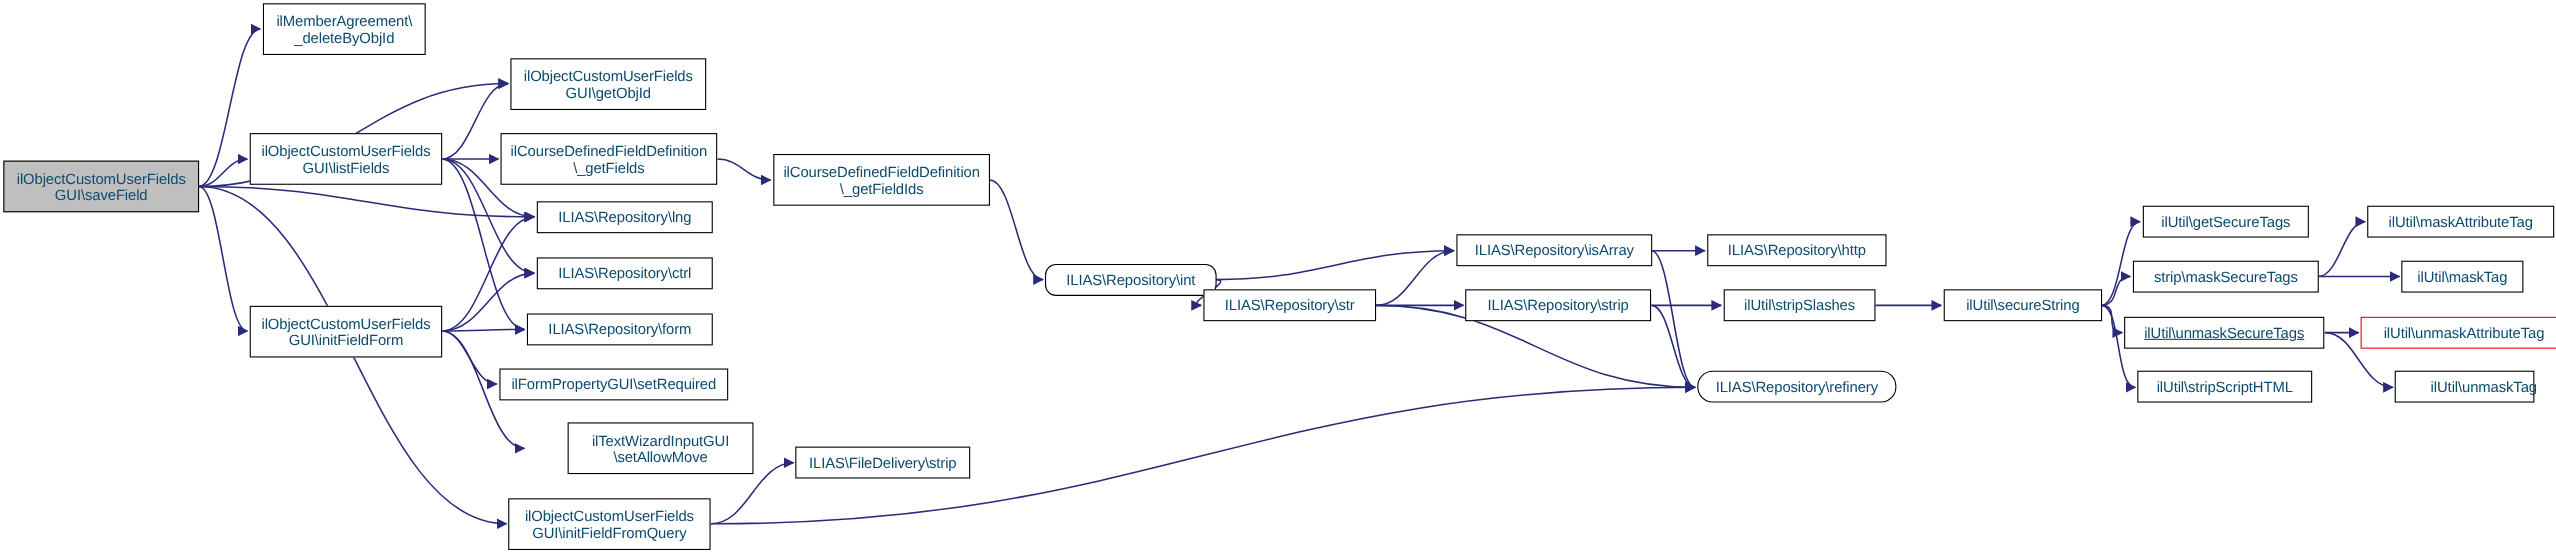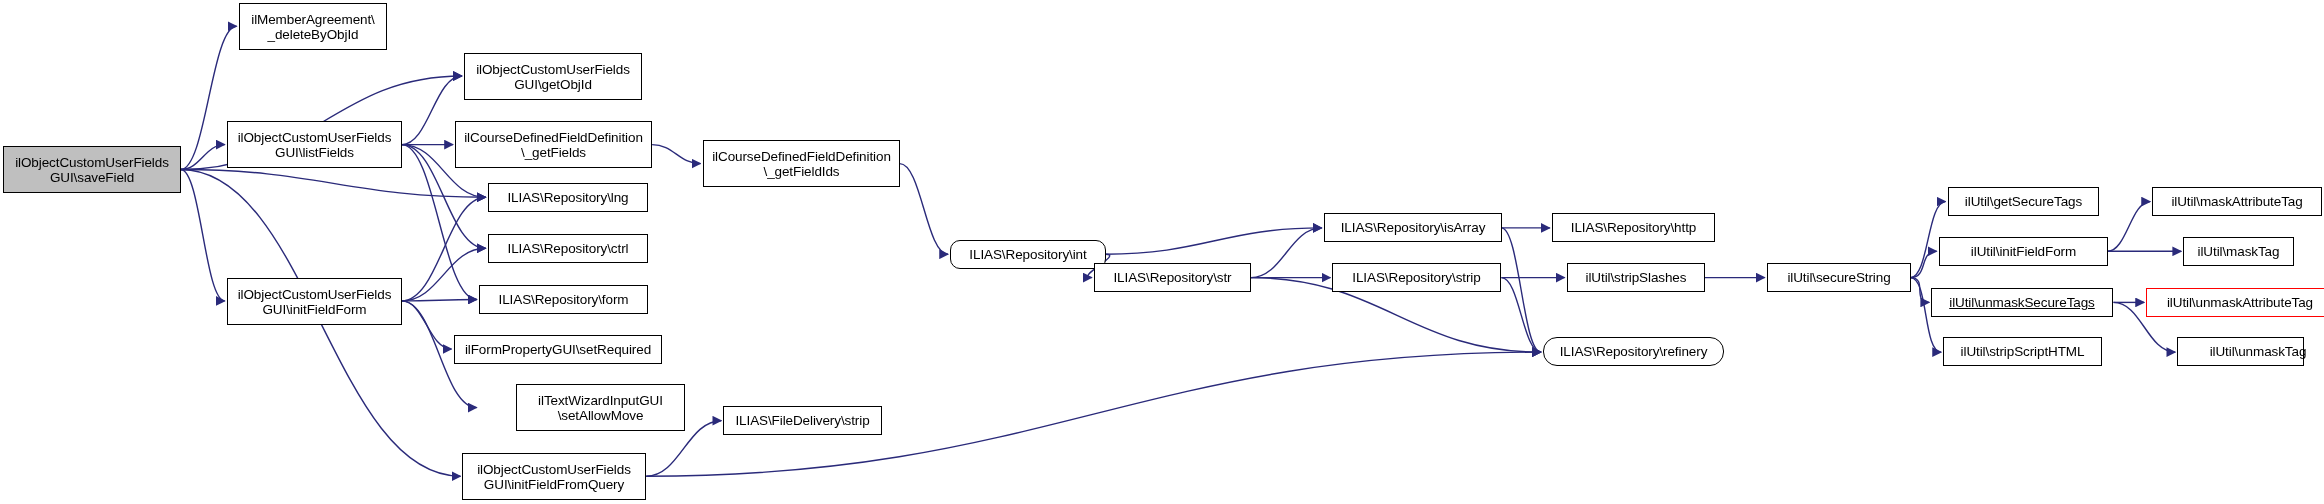--- a/index.html
+++ b/index.html
@@ -21,21 +21,21 @@
     top: 0;
     width: 2324px;
     height: 504px;
     pointer-events: none;
   }
   .node {
     position: absolute;
     box-sizing: border-box;
     border: 1px solid #000000;
     background: #ffffff;
-    color: #000000;
+    color: #0c4a6e;
     display: flex;
     align-items: center;
     justify-content: center;
     text-align: center;
     font-size: 13.5px;
     line-height: 15px;
     letter-spacing: -0.1px;
     white-space: pre-line;
     z-index: 2;
   }
@@ -124,21 +124,21 @@
       <div class="node" style="left: 723px; top: 406px; width: 159px; height: 29px;">ILIAS\FileDelivery\strip</div>
       <div class="node" style="left: 950px; top: 240px; width: 156px; height: 29px; border-radius: 10px;">ILIAS\Repository\int</div>
       <div class="node" style="left: 1094px; top: 263px; width: 157px; height: 29px;">ILIAS\Repository\str</div>
       <div class="node" style="left: 1324px; top: 213px; width: 178px; height: 29px;">ILIAS\Repository\isArray</div>
       <div class="node" style="left: 1332px; top: 263px; width: 169px; height: 29px;">ILIAS\Repository\strip</div>
       <div class="node" style="left: 1543px; top: 337px; width: 181px; height: 29px; border-radius: 14px;">ILIAS\Repository\refinery</div>
       <div class="node" style="left: 1552px; top: 213px; width: 163px; height: 29px;">ILIAS\Repository\http</div>
       <div class="node" style="left: 1567px; top: 263px; width: 138px; height: 29px;">ilUtil\stripSlashes</div>
       <div class="node" style="left: 1767px; top: 263px; width: 144px; height: 29px;">ilUtil\secureString</div>
       <div class="node" style="left: 1948px; top: 187px; width: 151px; height: 29px;">ilUtil\getSecureTags</div>
-      <div class="node" style="left: 1939px; top: 237px; width: 169px; height: 29px;">ilUtil\initFieldForm</div>
+      <div class="node" style="left: 1939px; top: 237px; width: 169px; height: 29px;">strip\maskSecureTags</div>
       <div class="node" style="left: 1931px; top: 288px; width: 182px; height: 29px; text-decoration: underline;">ilUtil\unmaskSecureTags</div>
       <div class="node" style="left: 1943px; top: 337px; width: 159px; height: 29px;">ilUtil\stripScriptHTML</div>
       <div class="node" style="left: 2152px; top: 187px; width: 170px; height: 29px;">ilUtil\maskAttributeTag</div>
       <div class="node" style="left: 2183px; top: 237px; width: 111px; height: 29px;">ilUtil\maskTag</div>
       <div class="node highlight" style="left: 2146px; top: 288px; width: 188px; height: 29px;">ilUtil\unmaskAttributeTag</div>
       <div class="node" style="left: 2177px; top: 337px; width: 127px; height: 29px; padding-left: 35px;">ilUtil\unmaskTag</div>
     </div>
 </div>
 
 </body></html>

